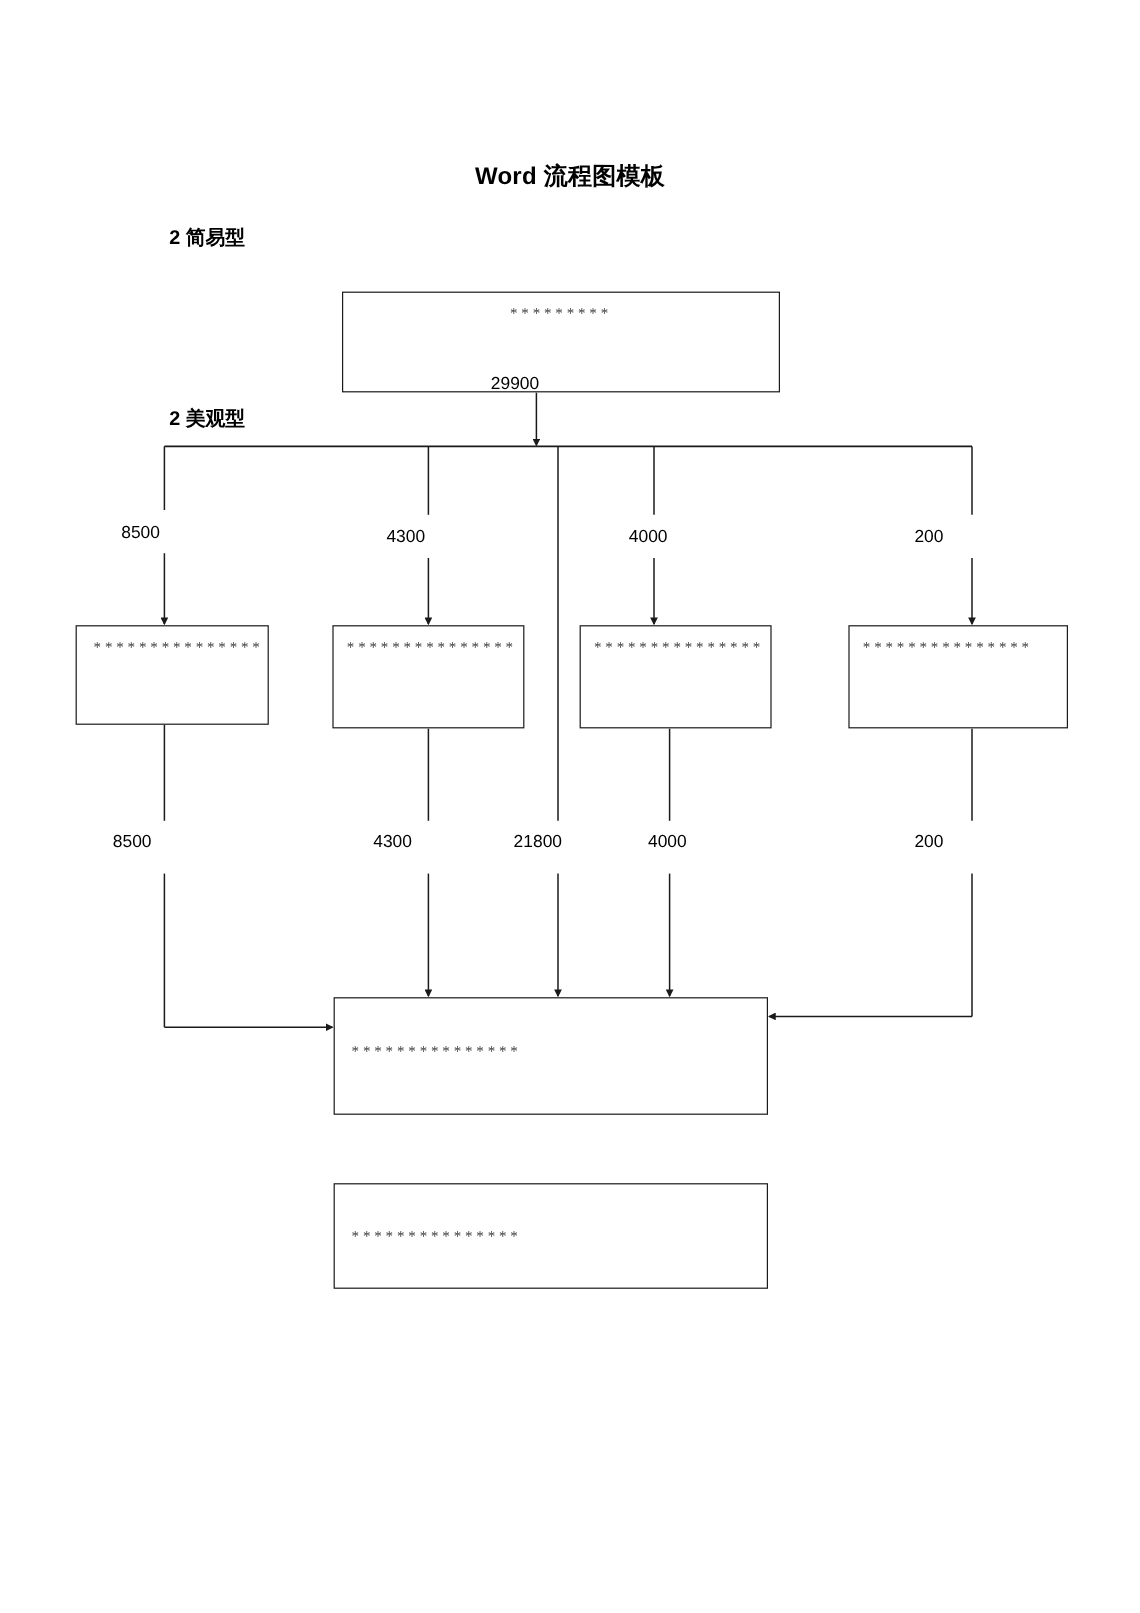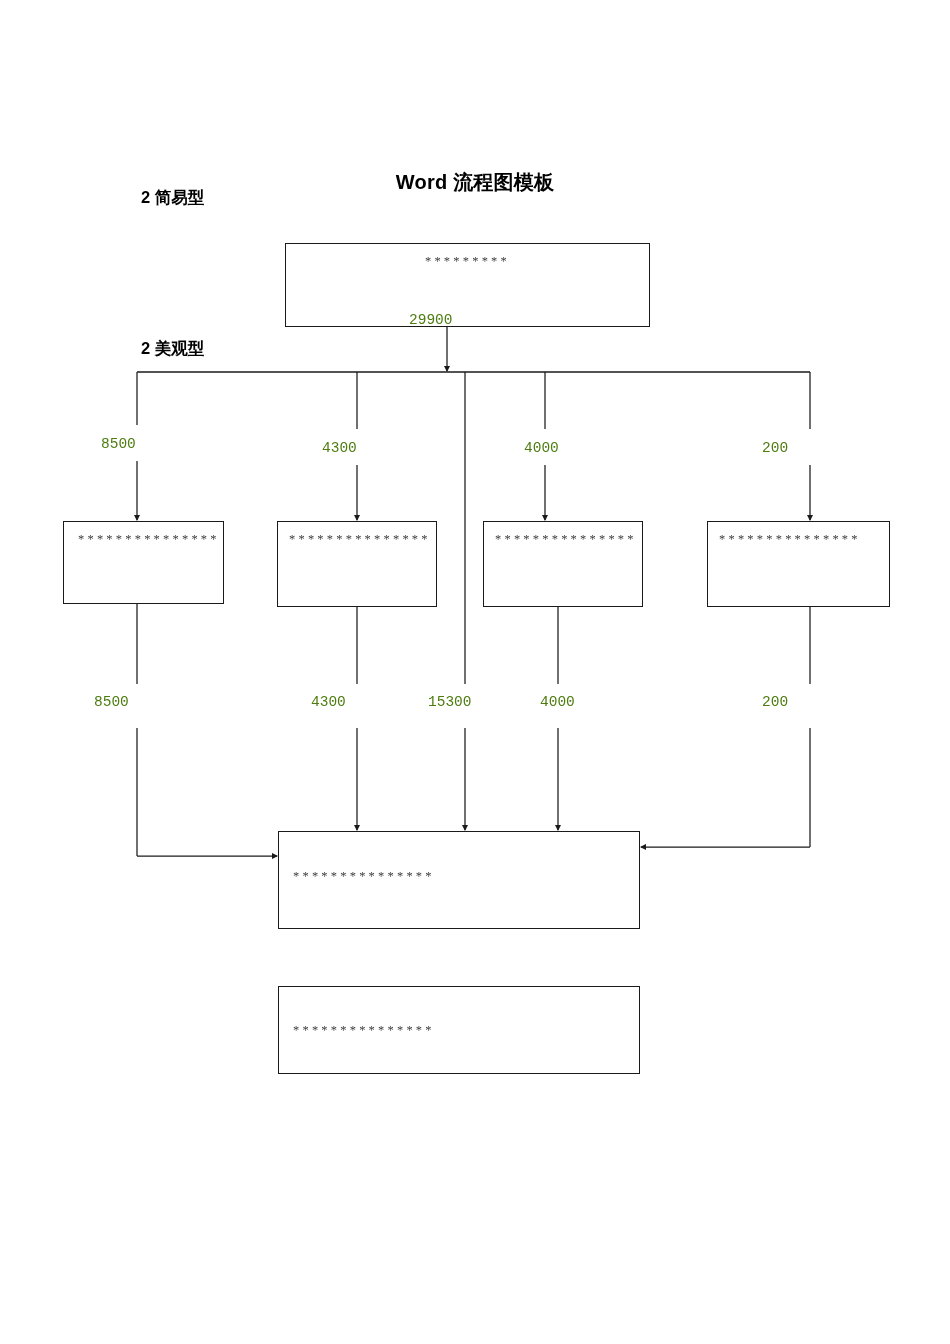--- a/index.html
+++ b/index.html
@@ -24,21 +24,20 @@
   .doc-title {
     position: absolute;
     left: 0;
     top: 133px;
     width: 950px;
     text-align: center;
     font-size: 20px;
     font-weight: bold;
     letter-spacing: 0.2px;
     font-family: "Liberation Sans", sans-serif;
-    margin-top: 36px;
   }
   .section-heading {
     position: absolute;
     font-size: 16.5px;
     font-weight: bold;
     font-family: "Liberation Sans", sans-serif;
     white-space: nowrap;
   }
   #heading-simple { left: 141px; top: 187px; }
   #heading-pretty { left: 141px; top: 338px; }
@@ -61,23 +60,23 @@
     position: absolute;
     font-family: "Liberation Serif", serif;
     font-size: 12.5px;
     letter-spacing: 3.2px;
     color: #3a3a3a;
     white-space: nowrap;
     line-height: 1;
   }
   .edge-label {
     position: absolute;
-    font-family: Liberation Mono, monospace;
+    font-family: Liberation Sans, sans-serif;
     font-size: 14.5px;
-    color: #4d7c0f;
+    color: #000000;
     white-space: nowrap;
     line-height: 1;
     text-align: center;
   }
 </style>
 </head>
 <body>
 
 <div id="page">
 
@@ -161,17 +160,17 @@
 
   <div class="edge-label" style="left:409px; top:313px;">29900</div>
 
   <div class="edge-label" style="left:101px; top:437px;">8500</div>
   <div class="edge-label" style="left:322px; top:441px;">4300</div>
   <div class="edge-label" style="left:524px; top:441px;">4000</div>
   <div class="edge-label" style="left:762px; top:441px;">200</div>
 
   <div class="edge-label" style="left:94px; top:695px;">8500</div>
   <div class="edge-label" style="left:311px; top:695px;">4300</div>
-  <div class="edge-label" style="left:428px; top:695px;">15300</div>
+  <div class="edge-label" style="left:428px; top:695px;">21800</div>
   <div class="edge-label" style="left:540px; top:695px;">4000</div>
   <div class="edge-label" style="left:762px; top:695px;">200</div>
 
 </div>
 
 </body></html>

